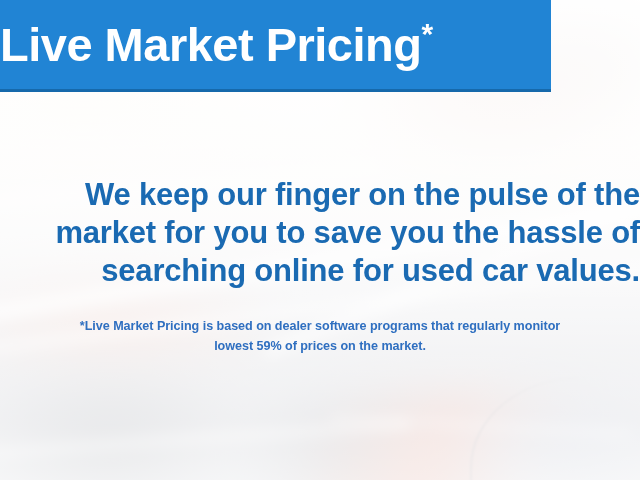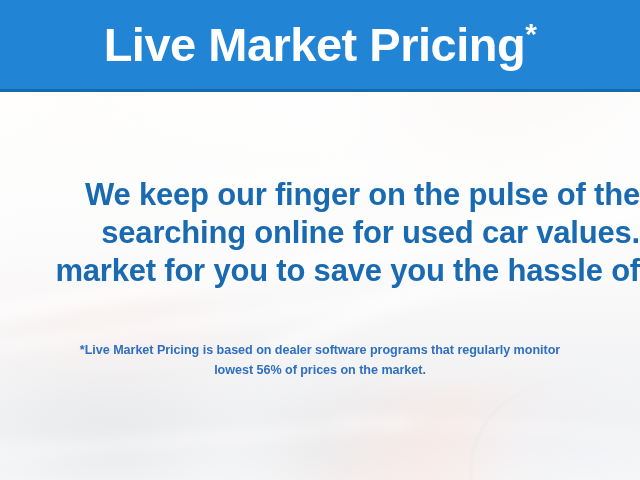--- a/index.html
+++ b/index.html
@@ -138,28 +138,28 @@
         rgba(255,255,255,.84) 58%,
         rgba(255,255,255,.80) 72%,
         rgba(255,255,255,.82) 86%,
         rgba(255,255,255,.86) 100%);
   }
 
   
   .banner {
     position: absolute;
     left: 0; top: 0;
-    width: 640px;
+    width: 551px;
     height: 92px;
     background: #2184d4;
     border-bottom: 3px solid #1669ab;
     box-sizing: border-box;
     display: flex;
     align-items: center;
-    justify-content: center;
+    justify-content: flex-start;
   }
   .banner-title {
     color: #ffffff;
     font-size: 47px;
     font-weight: bold;
     letter-spacing: -0.5px;
     line-height: 1;
     white-space: nowrap;
   }
   .banner-title .asterisk {
@@ -186,21 +186,20 @@
   .disclaimer {
     position: absolute;
     left: 18px; top: 317px;
     width: 604px;
     text-align: center;
     color: #2f6fc0;
     font-size: 12.6px;
     font-weight: bold;
     line-height: 19.5px;
     letter-spacing: -0.05px;
-    margin-top: 24px;
   }
   .disclaimer .dc-line { display: block; white-space: nowrap; }
 </style>
 </head>
 <body>
 
 <div id="promo-card">
 
   <div class="bg-layer">
     <div class="bg-base"></div>
@@ -223,22 +222,22 @@
   </div>
 
   <div class="banner">
     <div class="banner-title">
       <span>Live Market Pricing</span><span class="asterisk">*</span>
     </div>
   </div>
 
   <div class="headline">
     <span class="hl-line">We keep our finger on the pulse of the</span>
+    <span class="hl-line">market for you to save you the hassle of</span>
     <span class="hl-line">searching online for used car values.</span>
-    <span class="hl-line">market for you to save you the hassle of</span>
   </div>
 
   <div class="disclaimer">
     <span class="dc-line">*Live Market Pricing is based on dealer software programs that regularly monitor</span>
-    <span class="dc-line">lowest 56% of prices on the market.</span>
+    <span class="dc-line">lowest 59% of prices on the market.</span>
   </div>
 
 </div>
 
 </body></html>

